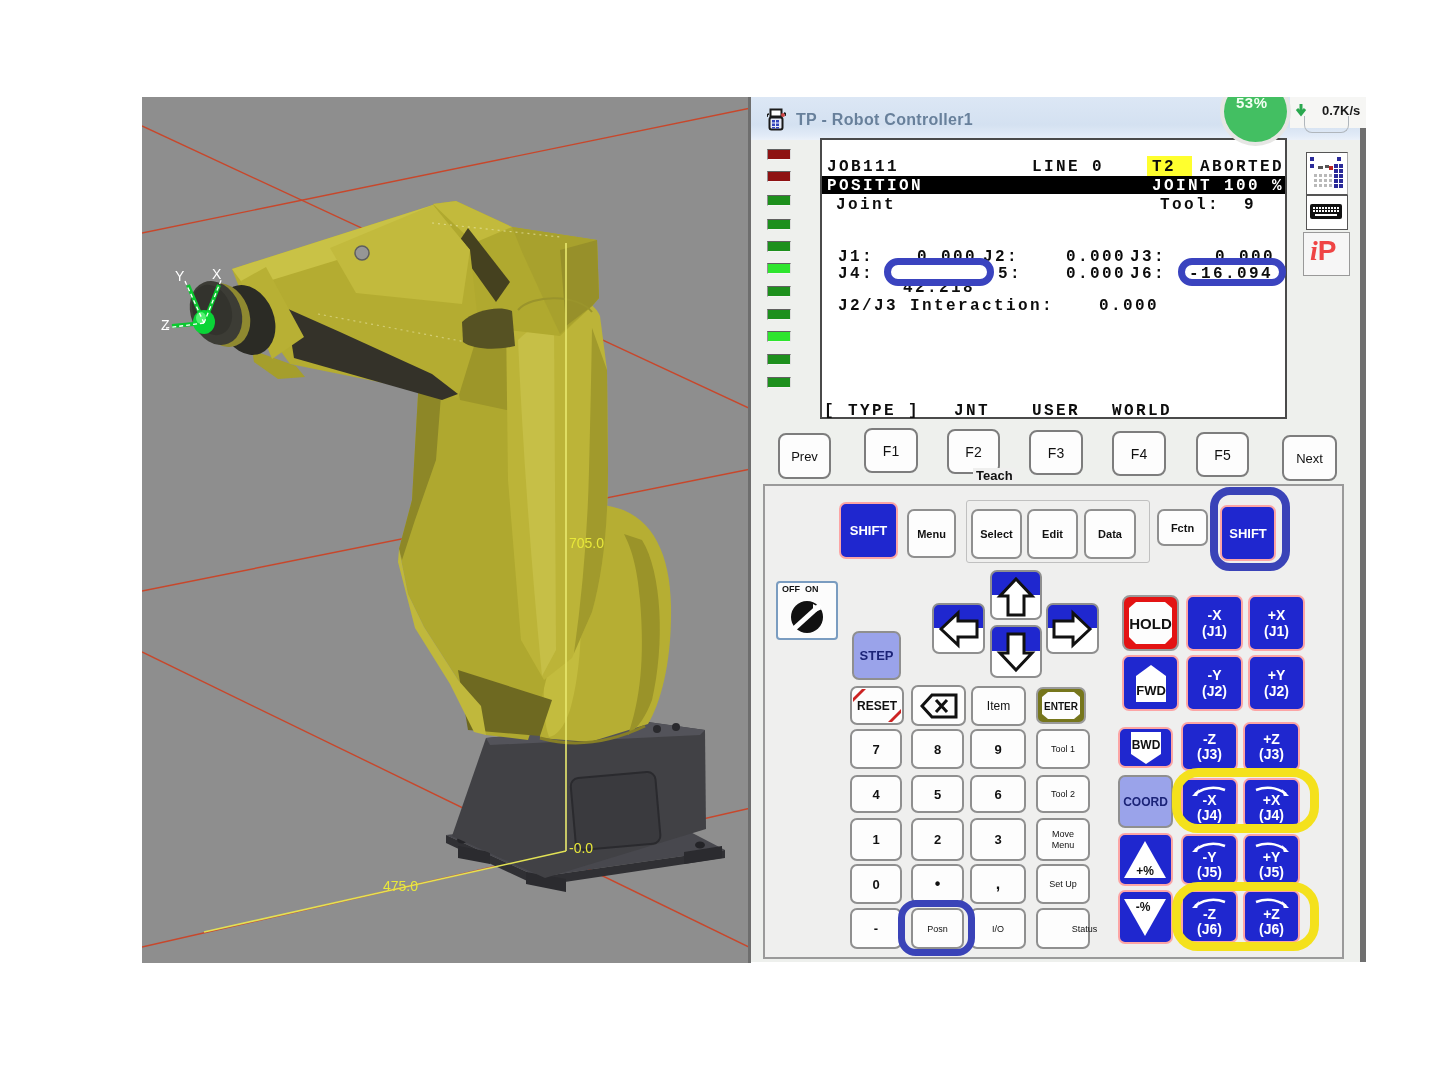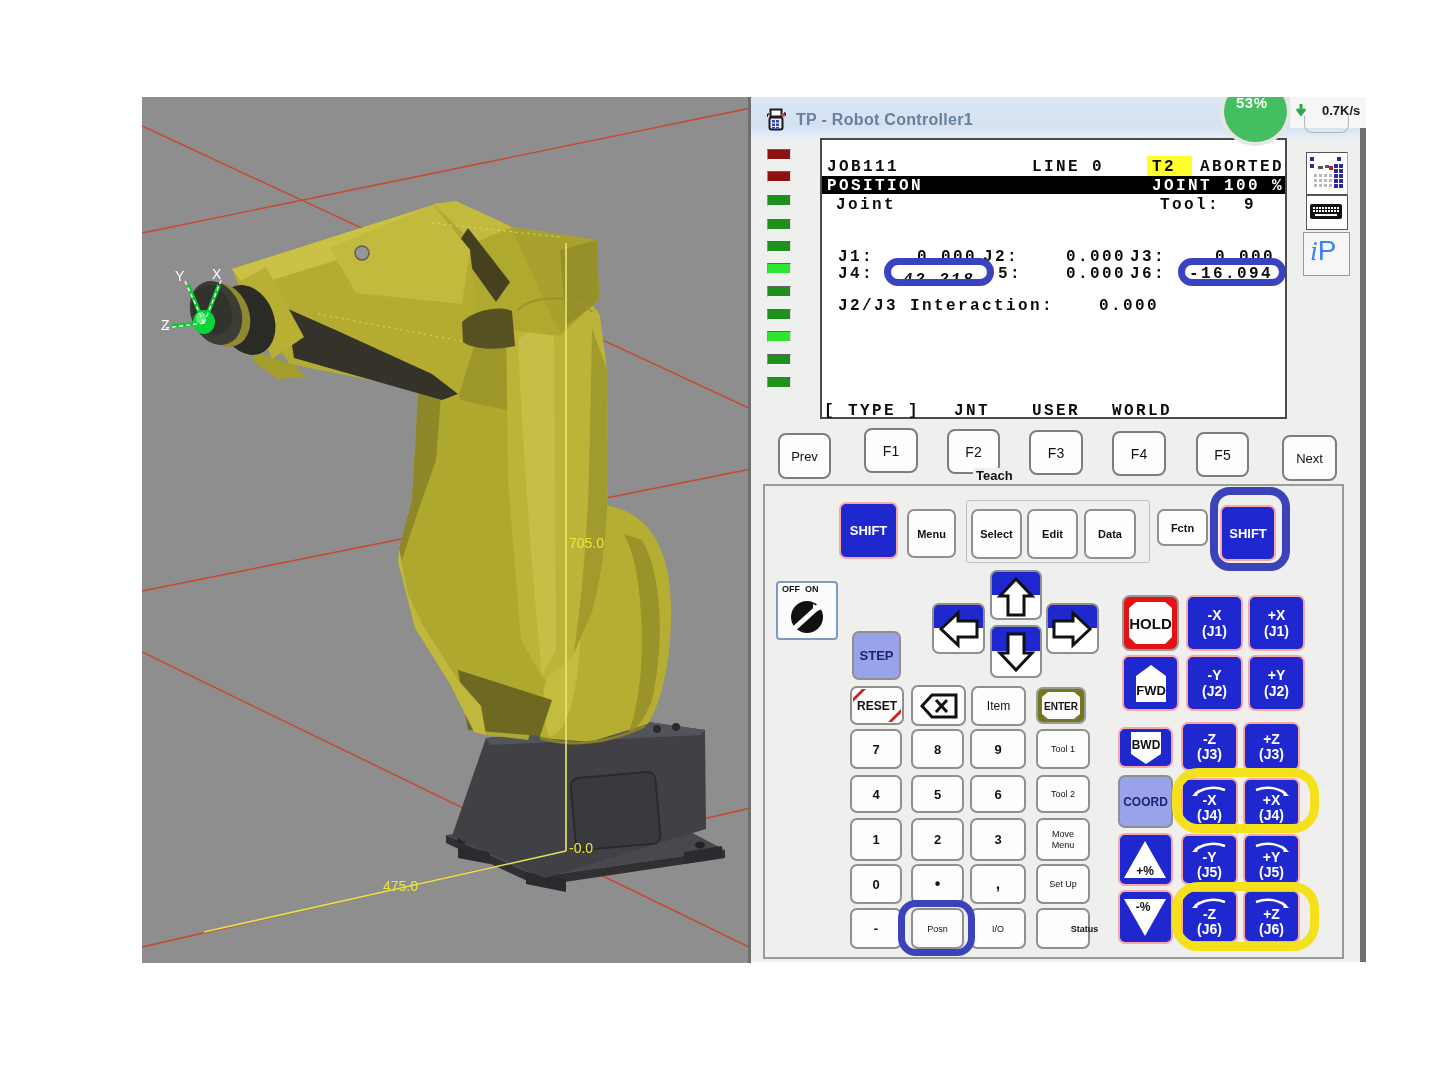--- a/index.html
+++ b/index.html
@@ -141,21 +141,21 @@
   <div class="scr" style="left:1152px;top:177px;color:#fff;">JOINT 100 %</div>
   <div class="scr" style="left:836px;top:196px;">Joint</div>
   <div class="scr" style="left:1160px;top:196px;">Tool:  9</div>
   <div class="scr" style="left:838px;top:248px;">J1:</div>
   <div class="scr" style="left:917px;top:248px;">0.000</div>
   <div class="scr" style="left:983px;top:248px;">J2:</div>
   <div class="scr" style="left:1066px;top:248px;">0.000</div>
   <div class="scr" style="left:1130px;top:248px;">J3:</div>
   <div class="scr" style="left:1215px;top:248px;">0.000</div>
   <div class="scr" style="left:838px;top:265px;">J4:</div>
-  <div class="scr" style="left:903px;top:271px;font-style:italic;">42.218</div>
+  <div class="scr" style="left:903px;top:279px;">42.218</div>
   <div class="scr" style="left:998px;top:265px;">5:</div>
   <div class="scr" style="left:1066px;top:265px;">0.000</div>
   <div class="scr" style="left:1130px;top:265px;">J6:</div>
   <div class="scr" style="left:1189px;top:265px;">-16.094</div>
   <div class="scr" style="left:838px;top:297px;text-align:right;">J2/J3 Interaction:</div>
   <div class="scr" style="left:1099px;top:297px;">0.000</div>
   <div class="scr" style="left:824px;top:402px;">[ TYPE ]</div>
   <div class="scr" style="left:954px;top:402px;">JNT</div>
   <div class="scr" style="left:1032px;top:402px;">USER</div>
   <div class="scr" style="left:1112px;top:402px;">WORLD</div>
@@ -229,21 +229,21 @@
         <rect x="16" y="15" width="2" height="2"></rect>
         <rect x="19" y="15" width="2" height="2"></rect>
         <rect x="22" y="15" width="2" height="2"></rect>
         <rect x="25" y="15" width="2" height="2"></rect>
         <rect x="28" y="15" width="2" height="2"></rect>
         <rect x="31" y="15" width="2" height="2"></rect>
       <rect x="9" y="19" width="22" height="2"></rect>
     </g>
   </svg>
   <div class="abs" style="left:1303px;top:232px;width:45px;height:42px;background:#f6f6f6;border:1px solid #999;"></div>
-  <div class="abs" style="left:1310px;top:235px;font-size:28px;font-weight:normal;color:#3b82f6;"><i style="font-family:'Liberation Serif',serif;">i</i>P</div>
+  <div class="abs" style="left:1310px;top:235px;font-size:28px;font-weight:bold;color:#ef4444;"><i style="font-family:'Liberation Serif',serif;">i</i>P</div>
 
   <div class="btn fkey" style="left:778px;top:433px;width:53px;height:46px;font-size:13px;font-weight:normal;">Prev</div>
   <div class="btn fkey" style="left:864px;top:428px;width:54px;height:45px;font-size:14px;font-weight:normal;">F1</div>
   <div class="btn fkey" style="left:947px;top:429px;width:53px;height:45px;font-size:14px;font-weight:normal;">F2</div>
   <div class="btn fkey" style="left:1029px;top:430px;width:54px;height:45px;font-size:14px;font-weight:normal;">F3</div>
   <div class="btn fkey" style="left:1112px;top:431px;width:54px;height:45px;font-size:14px;font-weight:normal;">F4</div>
   <div class="btn fkey" style="left:1196px;top:432px;width:53px;height:45px;font-size:14px;font-weight:normal;">F5</div>
   <div class="btn fkey" style="left:1282px;top:435px;width:55px;height:46px;font-size:13px;font-weight:normal;">Next</div>
 
   <div class="abs" style="left:763px;top:484px;width:581px;height:475px;background:#efefee;border:2px solid #9a9a9a;box-sizing:border-box;"></div>
@@ -317,21 +317,21 @@
   <div class="btn" style="left:911px;top:818px;width:53px;height:43px;font-size:13px;">2</div>
   <div class="btn" style="left:970px;top:818px;width:56px;height:43px;font-size:13px;">3</div>
   <div class="btn" style="left:1036px;top:818px;width:54px;height:43px;font-size:9px;font-weight:normal;line-height:11px;">Move<br>Menu</div>
   <div class="btn" style="left:850px;top:864px;width:52px;height:40px;font-size:13px;">0</div>
   <div class="btn" style="left:911px;top:864px;width:53px;height:40px;font-size:16px;">•</div>
   <div class="btn" style="left:970px;top:864px;width:56px;height:40px;font-size:16px;">,</div>
   <div class="btn" style="left:1036px;top:864px;width:54px;height:40px;font-size:9px;font-weight:normal;">Set Up</div>
   <div class="btn" style="left:850px;top:908px;width:52px;height:41px;font-size:13px;">-</div>
   <div class="btn" style="left:911px;top:908px;width:53px;height:41px;font-size:9px;font-weight:normal;">Posn</div>
   <div class="btn" style="left:970px;top:908px;width:56px;height:41px;font-size:9px;font-weight:normal;">I/O</div>
-  <div class="btn" style="left:1036px;top:908px;width:54px;height:41px;font-size:9px;font-weight:bold;padding-left:43px;">Status</div>
+  <div class="btn" style="left:1036px;top:908px;width:54px;height:41px;font-size:9px;font-weight:normal;padding-left:43px;">Status</div>
   <div class="ring" style="left:898px;top:900px;width:77px;height:56px;border:7px solid #3a43b8;border-radius:18px;"></div>
 
   <div class="btn" style="left:1122px;top:595px;width:57px;height:56px;background:#e31313;border:2px solid #9a9a9a;border-radius:8px;"></div>
   <svg class="abs" style="left:1122px;top:595px;" width="57" height="56">
       <polygon points="14,7 43,7 50,13 50,42 43,49 14,49 7,42 7,13" fill="#fdfdfd"></polygon>
       <text x="28.5" y="34" font-size="15" fill="#111" text-anchor="middle" font-family="Liberation Sans" font-weight="bold">HOLD</text>
     </svg>
   <div class="btn blue" style="left:1122px;top:655px;width:57px;height:56px;">
       <svg width="44" height="44" viewBox="0 0 44 44">
         <path d="M7,15 L22,4 L37,15 L37,41 L7,41 Z" fill="#fff"></path>

